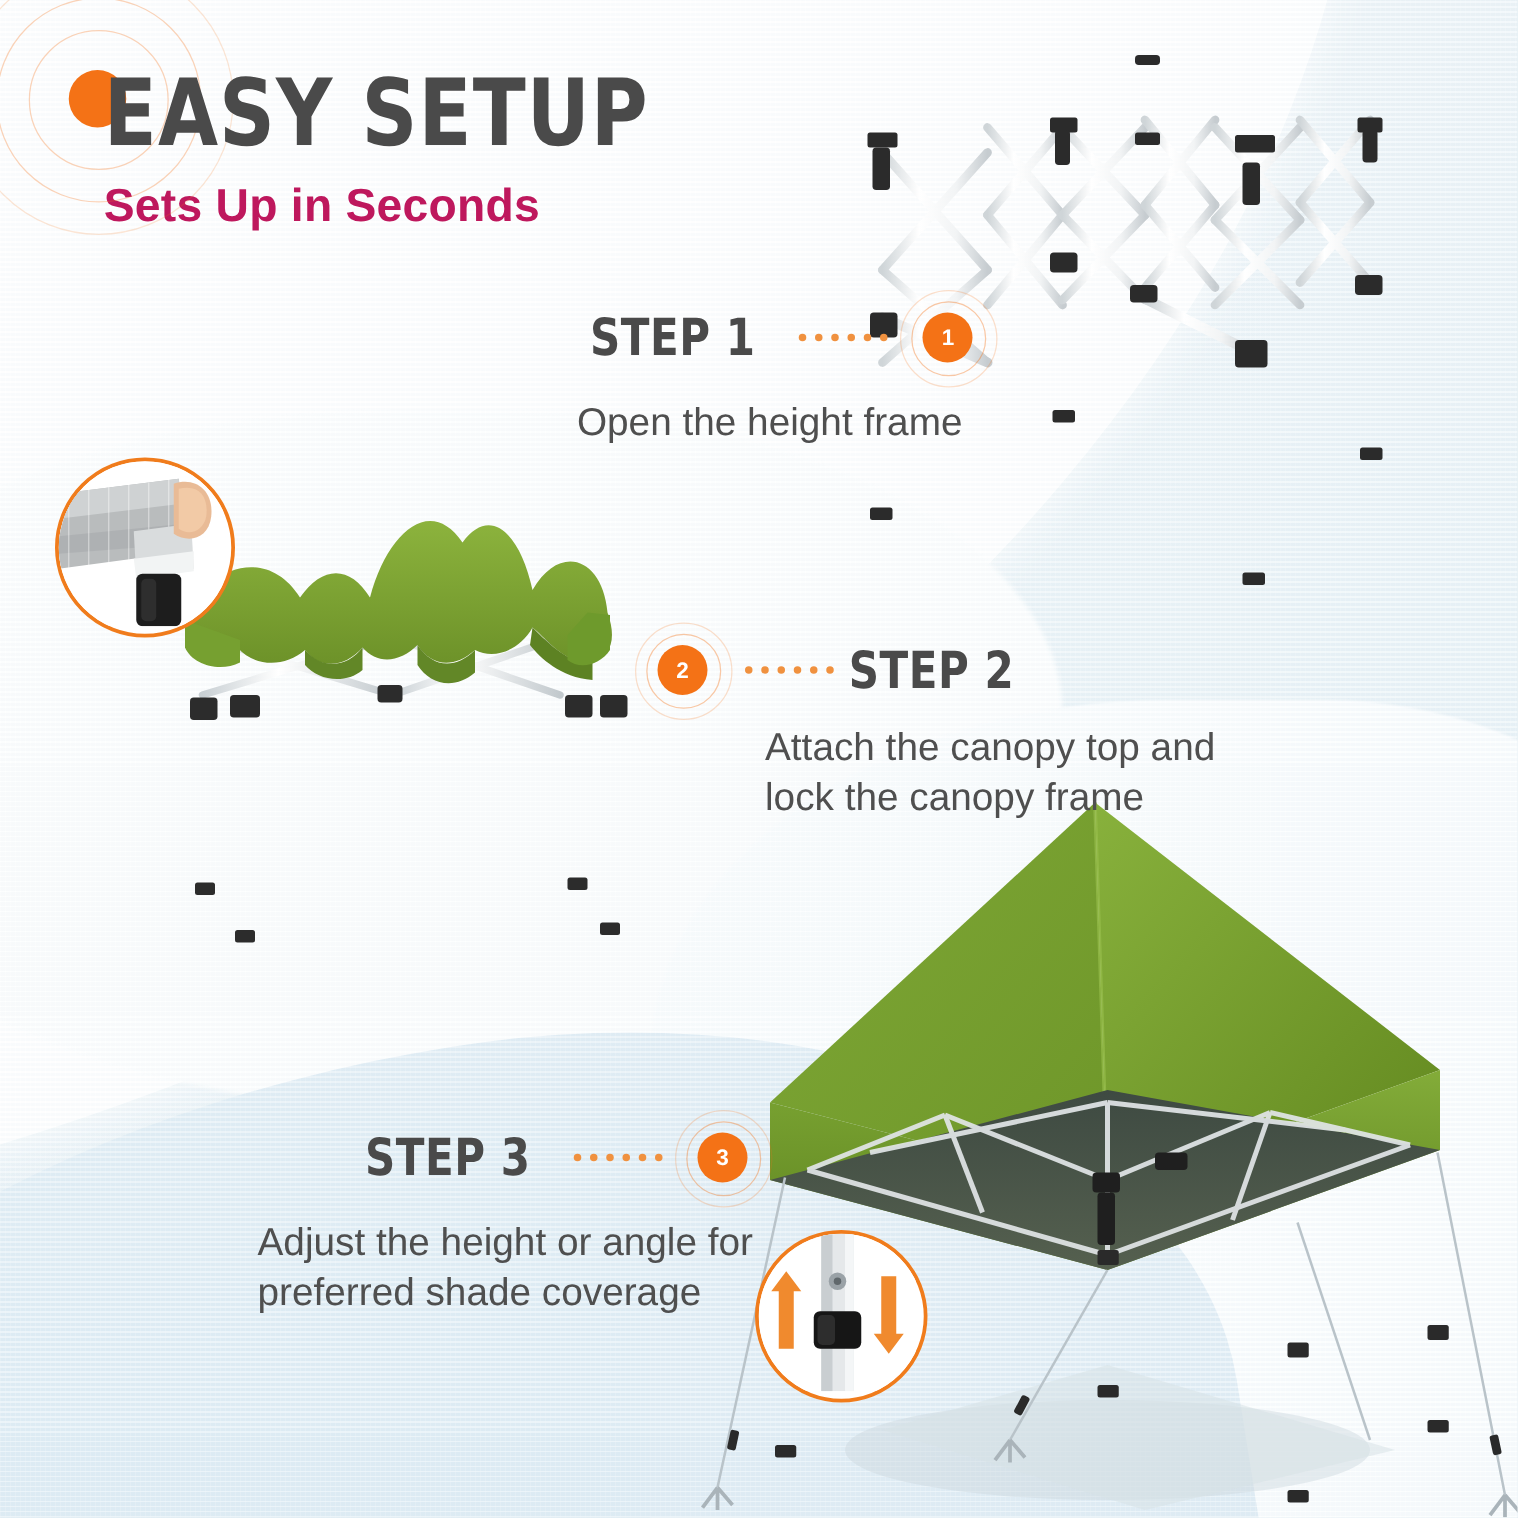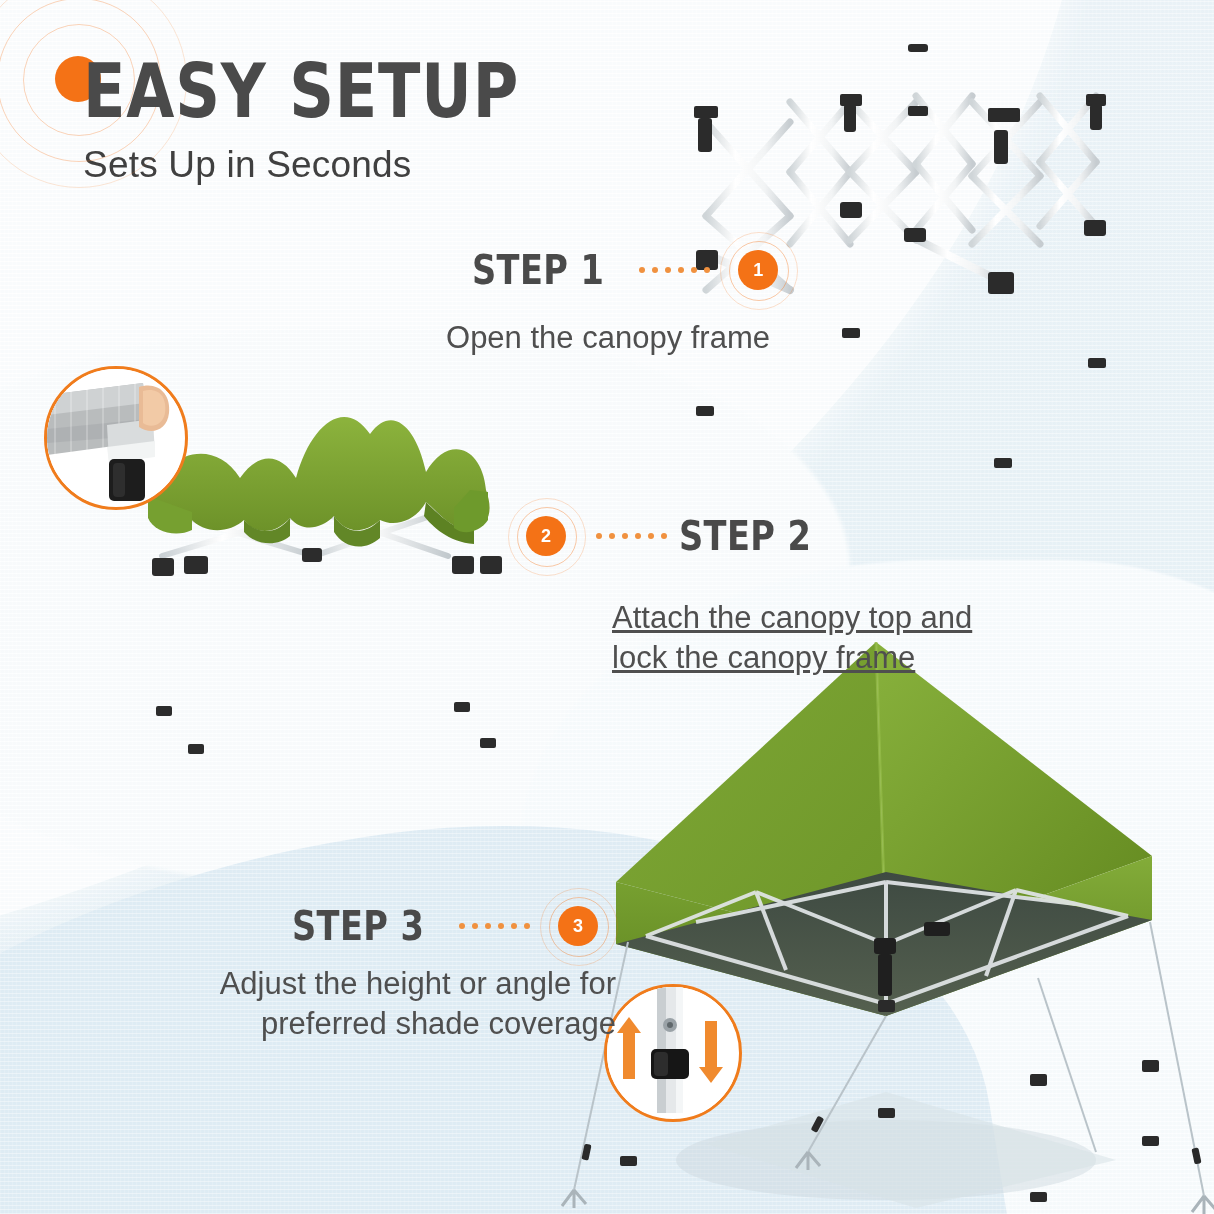--- a/index.html
+++ b/index.html
@@ -64,21 +64,21 @@
   .ring.r2{left:-86px;top:-54px;width:162px;height:162px;}
   .ring.r3{left:-112px;top:-80px;width:214px;height:214px;border-color:rgba(244,114,22,.18);}
   h1.page-title{
     margin:0;position:relative;z-index:3;
     font-family:"DejaVu Sans", sans-serif;
     font-size:74px;line-height:78px;font-weight:700;
     letter-spacing:1px;color:#4a4a4a;
     transform:scaleX(.84);transform-origin:left center;
   }
   .subtitle{
-    margin-top:14px;font-size:37px;color:#404040;font-weight:400;
+    margin-top:14px;font-size:37px;color:#be185d;font-weight:700;
     letter-spacing:.2px;
   }
 
   
   .step{position:absolute;}
   .step-head{display:flex;align-items:center;gap:0;}
   .step-label{
     font-family:"DejaVu Sans", sans-serif;
     font-size:41px;font-weight:700;color:#4a4a4a;letter-spacing:.5px;
     transform:scaleX(.82);transform-origin:left center;white-space:nowrap;
@@ -98,26 +98,26 @@
 
   
   .step-1{left:472px;top:232px;}
   .step-1 .step-head{justify-content:flex-end;text-align:center;}
   .step-1 .dots{margin:0 10px 0 6px;}
   .step-1 .step-desc{margin-top:10px;text-align:right;width:428px;margin-left:-130px;}
   
   .step-2{left:508px;top:498px;}
   .step-2 .step-head{flex-direction:row;}
   .step-2 .dots{margin:0 12px;}
-  .step-2 .step-desc{margin-top:24px;margin-left:104px;width:400px;text-decoration:underline;}
+  .step-2 .step-desc{margin-top:4px;margin-left:104px;width:400px;}
   
   .step-3{left:206px;top:888px;}
   .step-3 .step-head{justify-content:flex-end;}
   .step-3 .dots{margin:0 10px 0 6px;}
-  .step-3 .step-desc{margin-top:0;text-align:right;width:410px;}
+  .step-3 .step-desc{margin-top:10px;width:410px;}
 
   
   .art{position:absolute;}
   .art svg{display:block;}
   .inset{position:absolute;border-radius:50%;border:3px solid #f07c1c;overflow:hidden;background:#fff;}
 </style>
 </head>
 <body>
 
 <div id="stage">
@@ -429,21 +429,21 @@
           <i></i>
           <i></i>
           <i></i>
       </div>
       <div class="badge-wrap">
         <div class="badge-ring b2"></div>
         <div class="badge-ring b1"></div>
         <div class="badge">1</div>
       </div>
     </div>
-    <div class="step-desc">Open the canopy frame</div>
+    <div class="step-desc">Open the height frame</div>
   </div>
 
   <div class="step step-2">
     <div class="step-head">
       <div class="badge-wrap">
         <div class="badge-ring b2"></div>
         <div class="badge-ring b1"></div>
         <div class="badge">2</div>
       </div>
       <div class="dots">

